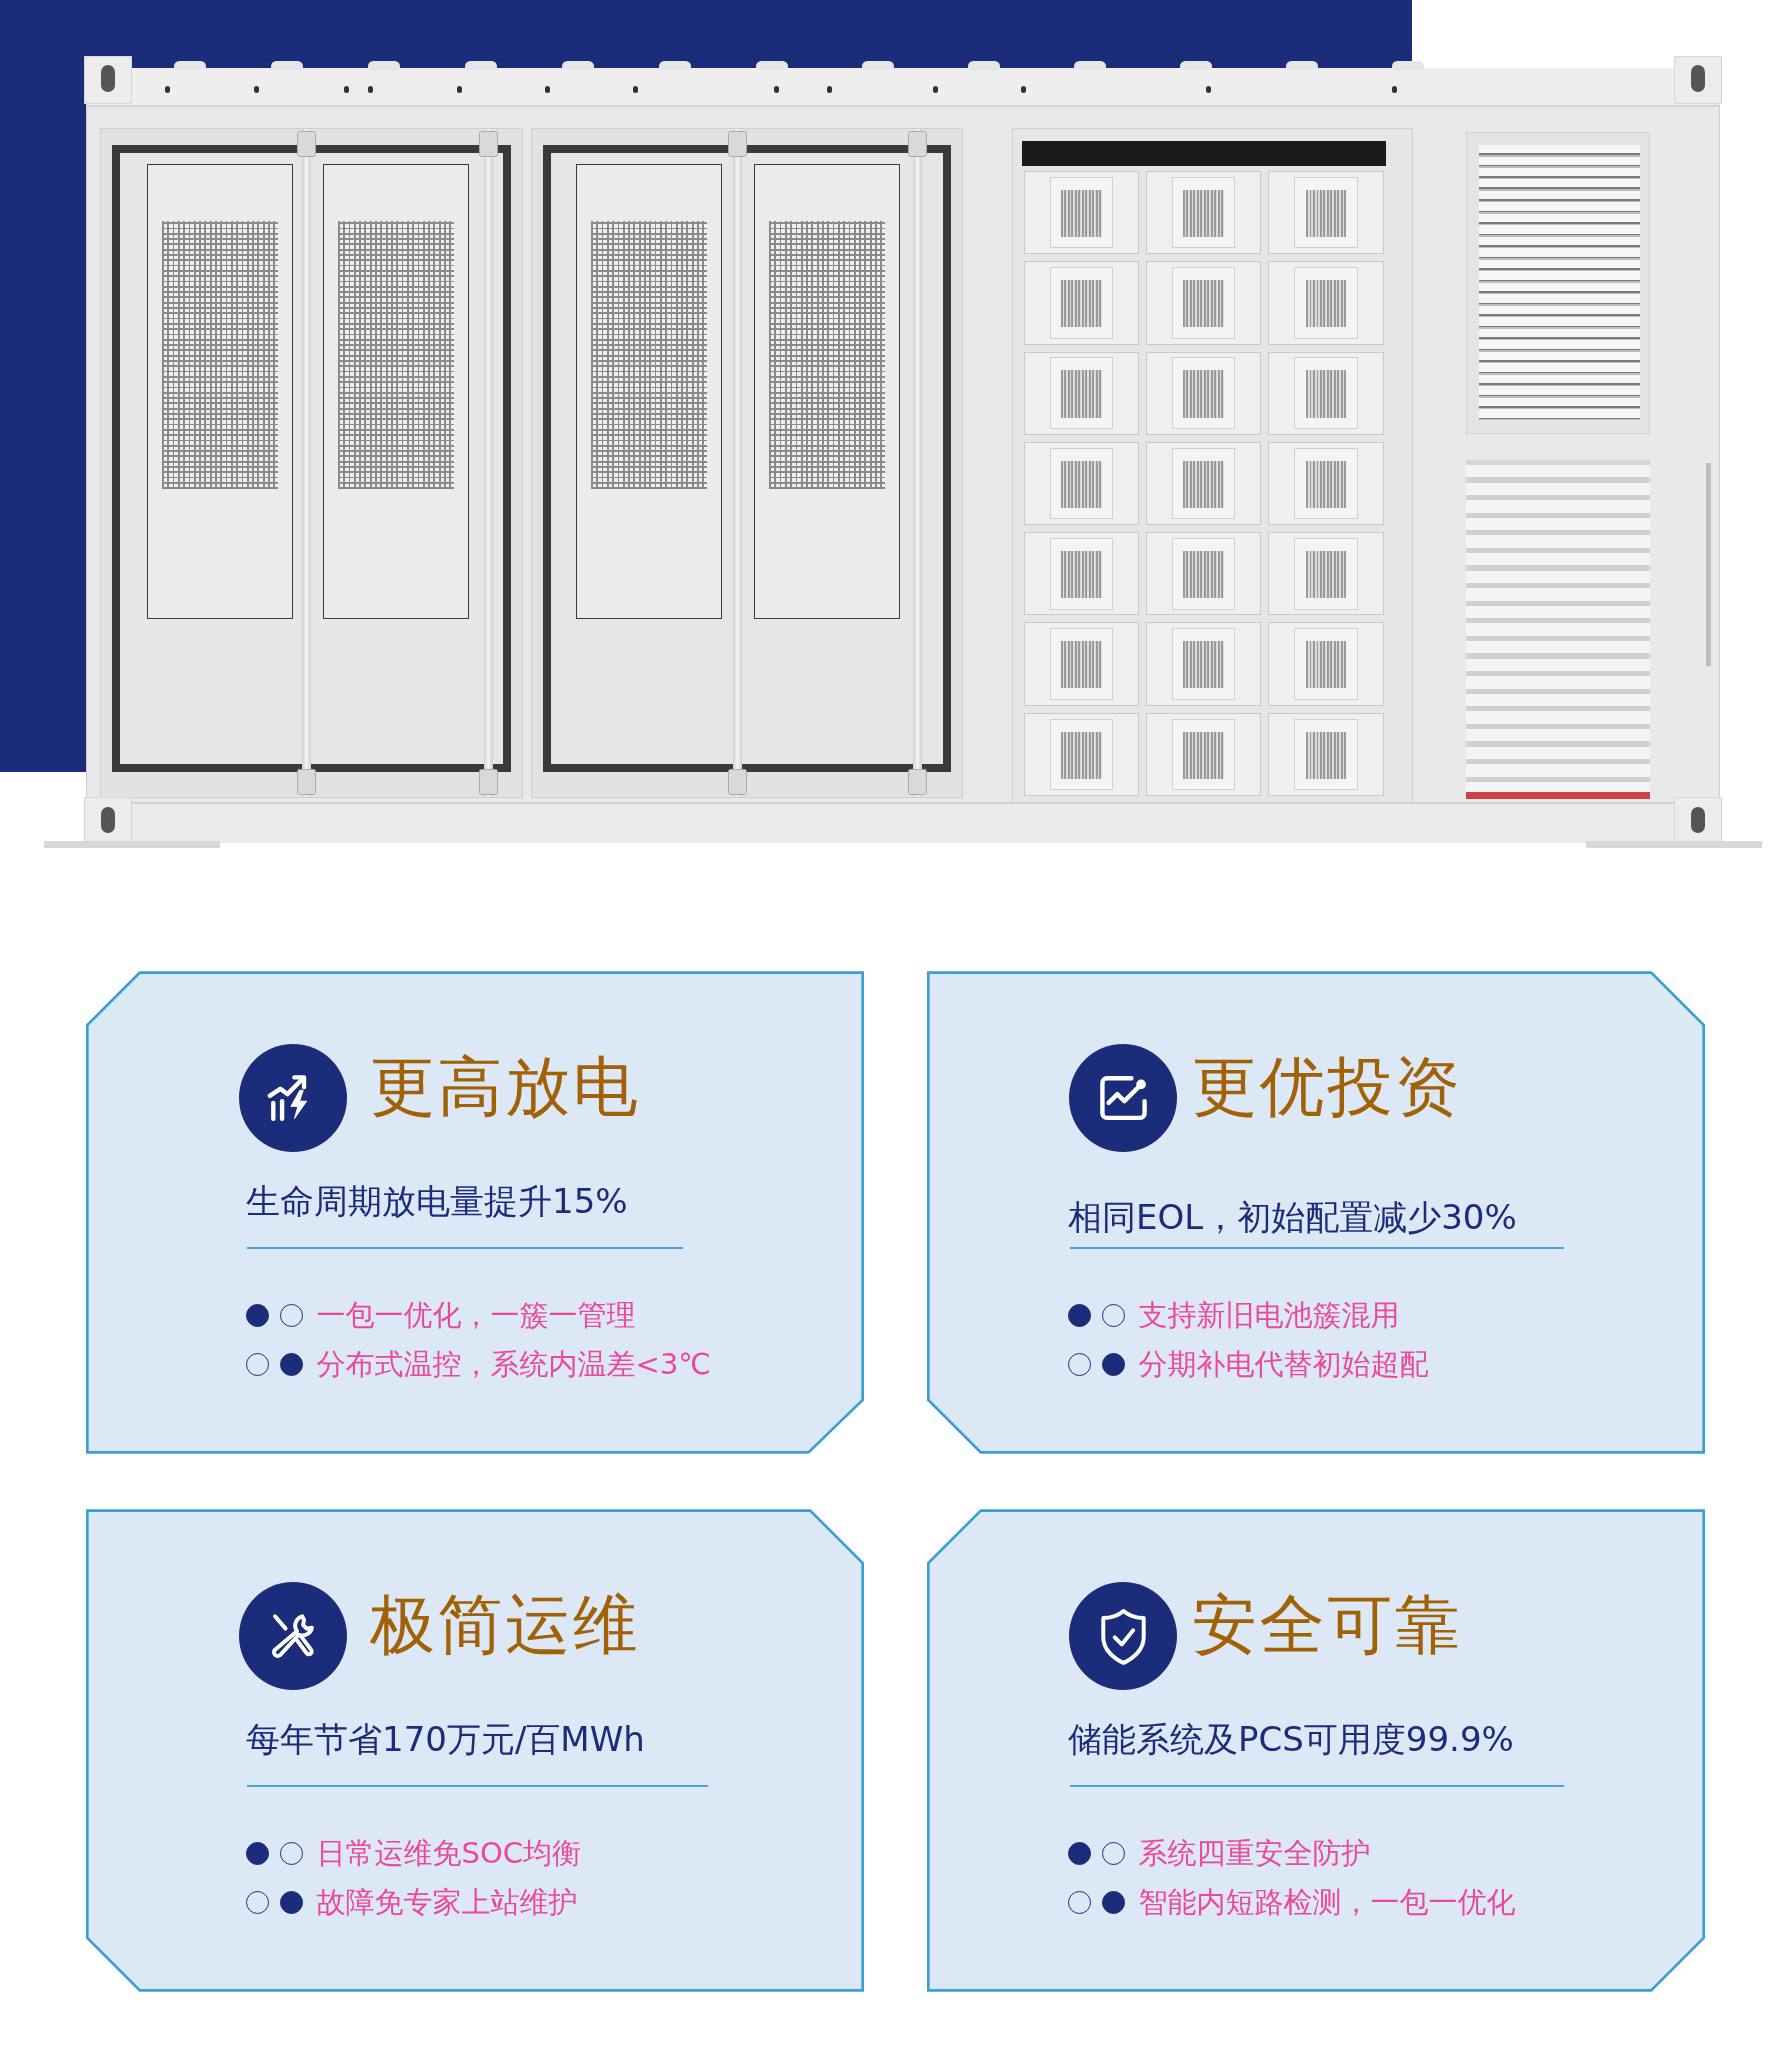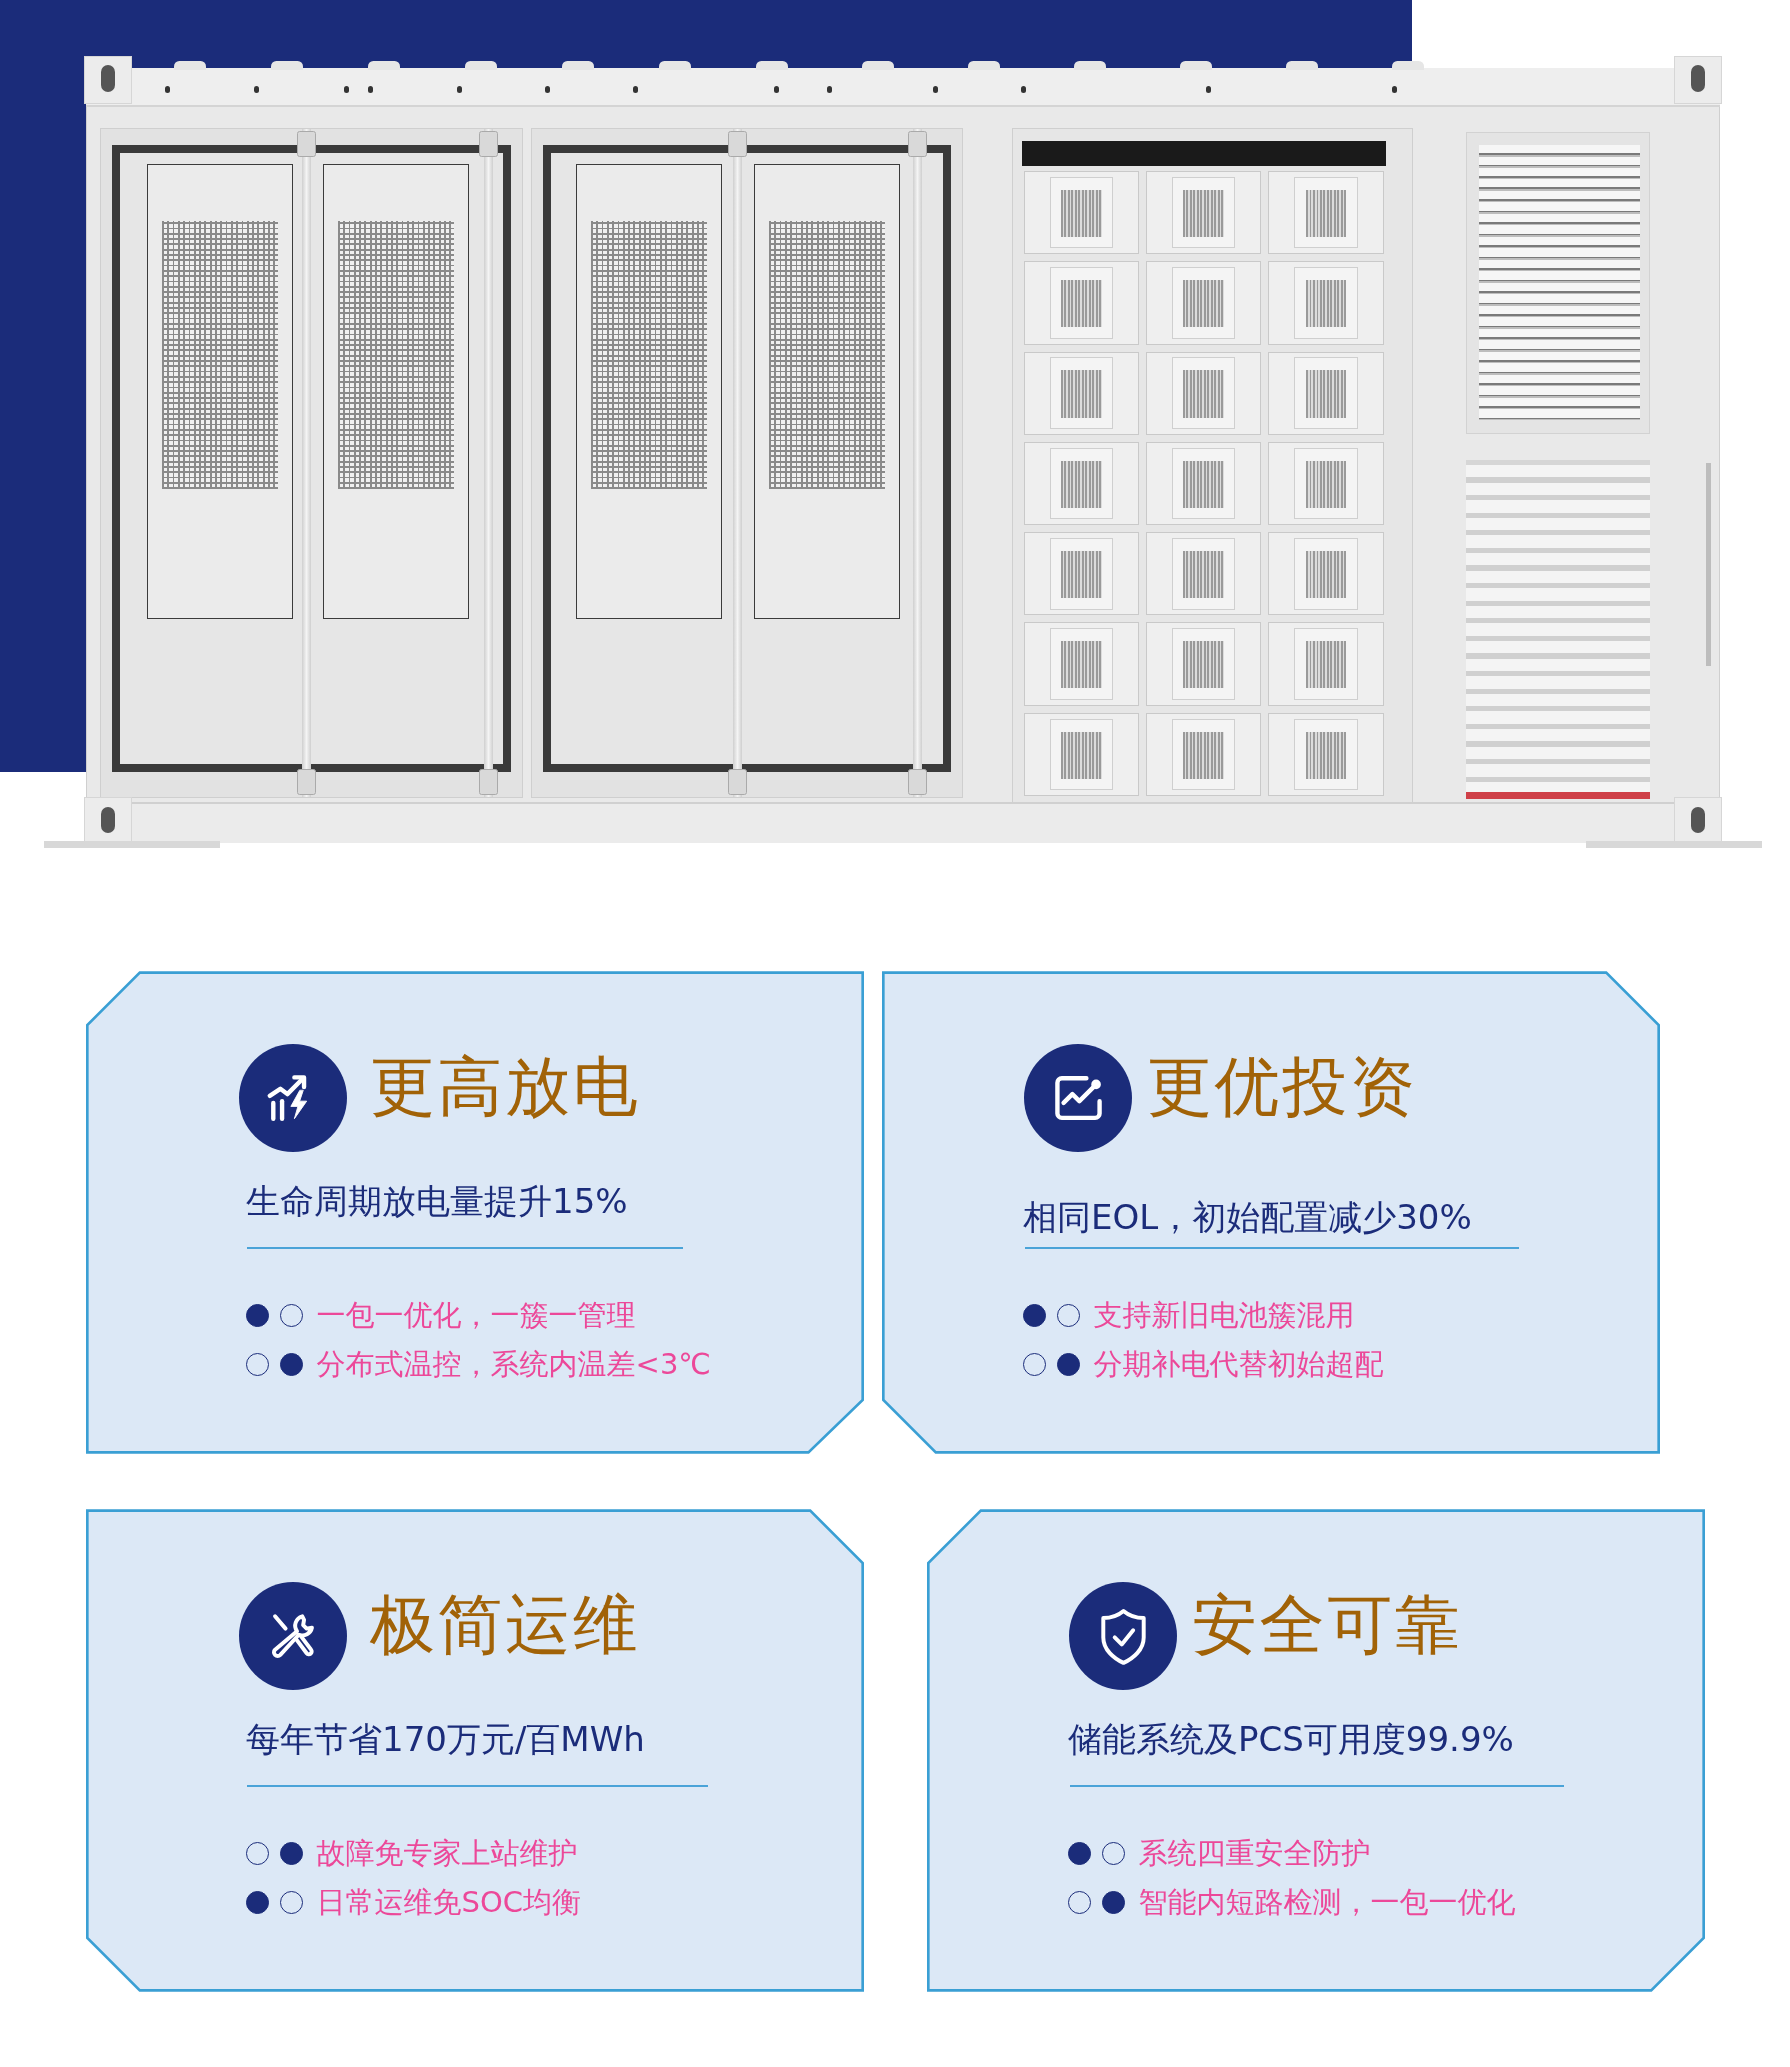--- a/index.html
+++ b/index.html
@@ -273,21 +273,21 @@
     <div class="bullet-row">
       <div class="dots">
           <span class="dot"></span>
           <span class="dot filled"></span>
         </div>
       <span class="bullet-text">分布式温控，系统内温差&lt;3℃</span>
     </div>
   </div>
 </div>
 
-<div class="card" style="left:882px; top:971px;">
+<div class="card" style="left:927px; top:971px;">
   <svg class="shape" viewBox="0 0 882 547">
     <polygon points="1.5,1.5 821,1.5 880.5,61 880.5,545.5 61,545.5 1.5,486" fill="#dce8f6" stroke="#3a9fd4" stroke-width="3"></polygon>
   </svg>
   <div class="icon-circle" style="left:142px;">
     <svg viewBox="0 0 74 74" fill="none" stroke="#ffffff" stroke-width="5" stroke-linecap="round" stroke-linejoin="round">
       <path d="M46,14 H18 a5,5 0 0 0 -5,5 V54 a5,5 0 0 0 5,5 H56 a5,5 0 0 0 5,-5 V40"></path>
       <polyline points="20,42 30,32 38,40 56,22"></polyline>
       <circle cx="57" cy="21" r="3" fill="#ffffff"></circle>
     </svg>
   </div>
@@ -322,31 +322,31 @@
       <path d="M40,40 L52,56 a3,3 0 0 0 5,-4 L45,36"></path>
       <path d="M47,14 a11,11 0 0 0 -6,17 L16,52 a4,4 0 0 0 6,6 L43,35 a11,11 0 0 0 15,-8 l-6,1 -4,-4 1,-6 z"></path>
     </svg>
   </div>
   <div class="title">极简运维</div>
   <div class="subtitle">每年节省170万元/百MWh</div>
   <div class="divider" style="width:461px;"></div>
   <div class="bullets">
     <div class="bullet-row">
       <div class="dots">
+          <span class="dot filled"></span>
+          <span class="dot"></span>
+        </div>
+      <span class="bullet-text">日常运维免SOC均衡</span>
+    </div>
+    <div class="bullet-row">
+      <div class="dots">
           <span class="dot"></span>
           <span class="dot filled"></span>
         </div>
       <span class="bullet-text">故障免专家上站维护</span>
-    </div>
-    <div class="bullet-row">
-      <div class="dots">
-          <span class="dot filled"></span>
-          <span class="dot"></span>
-        </div>
-      <span class="bullet-text">日常运维免SOC均衡</span>
     </div>
   </div>
 </div>
 
 <div class="card" style="left:927px; top:1509px;">
   <svg class="shape" viewBox="0 0 882 547">
     <polygon points="61,1.5 880.5,1.5 880.5,486 821,545.5 1.5,545.5 1.5,61" fill="#dce8f6" stroke="#3a9fd4" stroke-width="3"></polygon>
   </svg>
   <div class="icon-circle" style="left:142px;">
     <svg viewBox="0 0 74 74" fill="none" stroke="#ffffff" stroke-width="4.5" stroke-linecap="round" stroke-linejoin="round">

